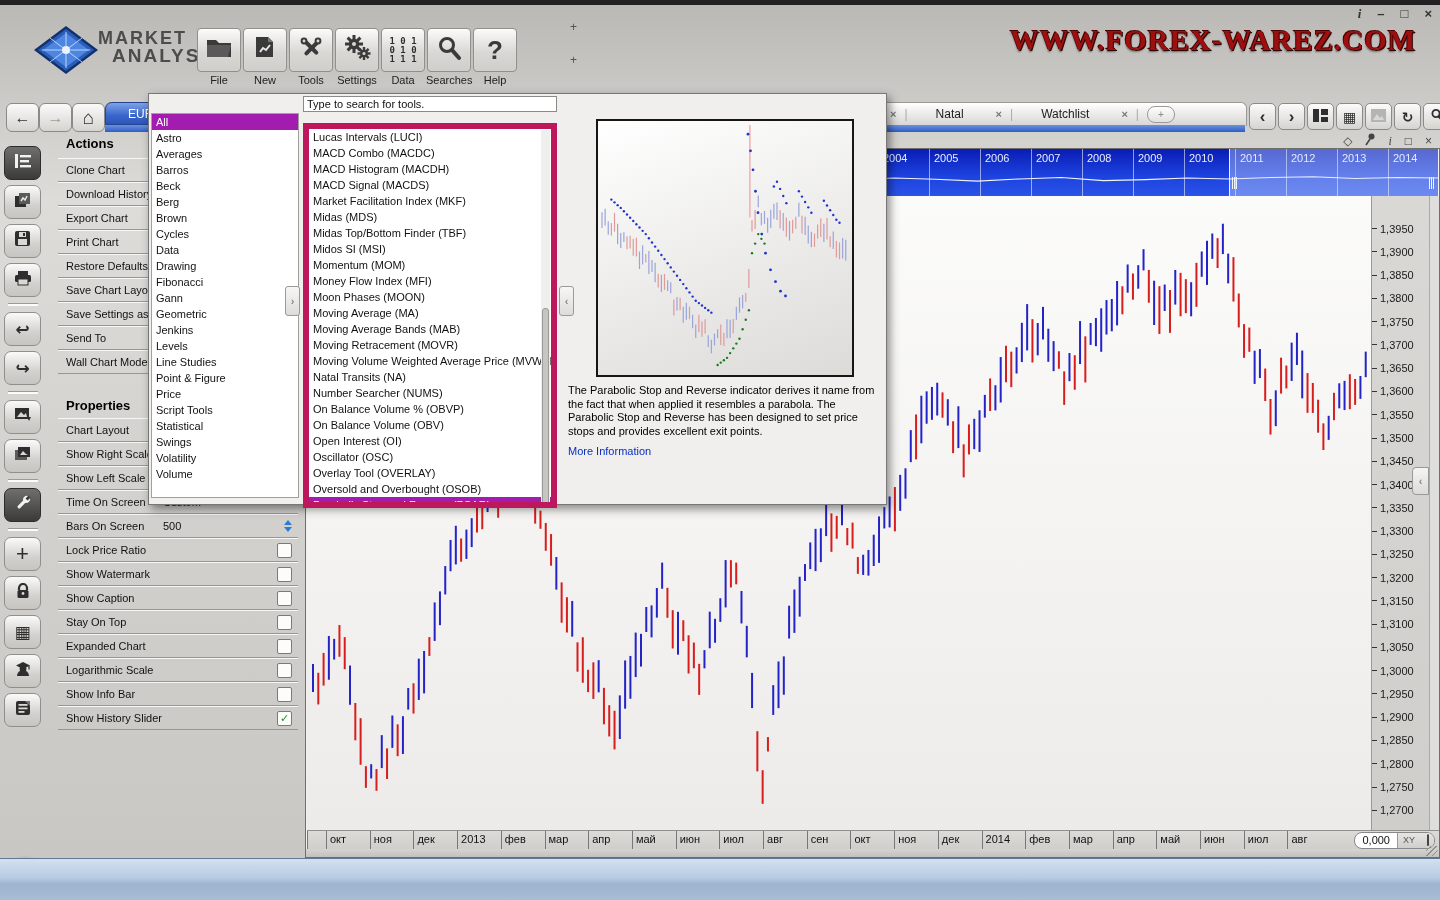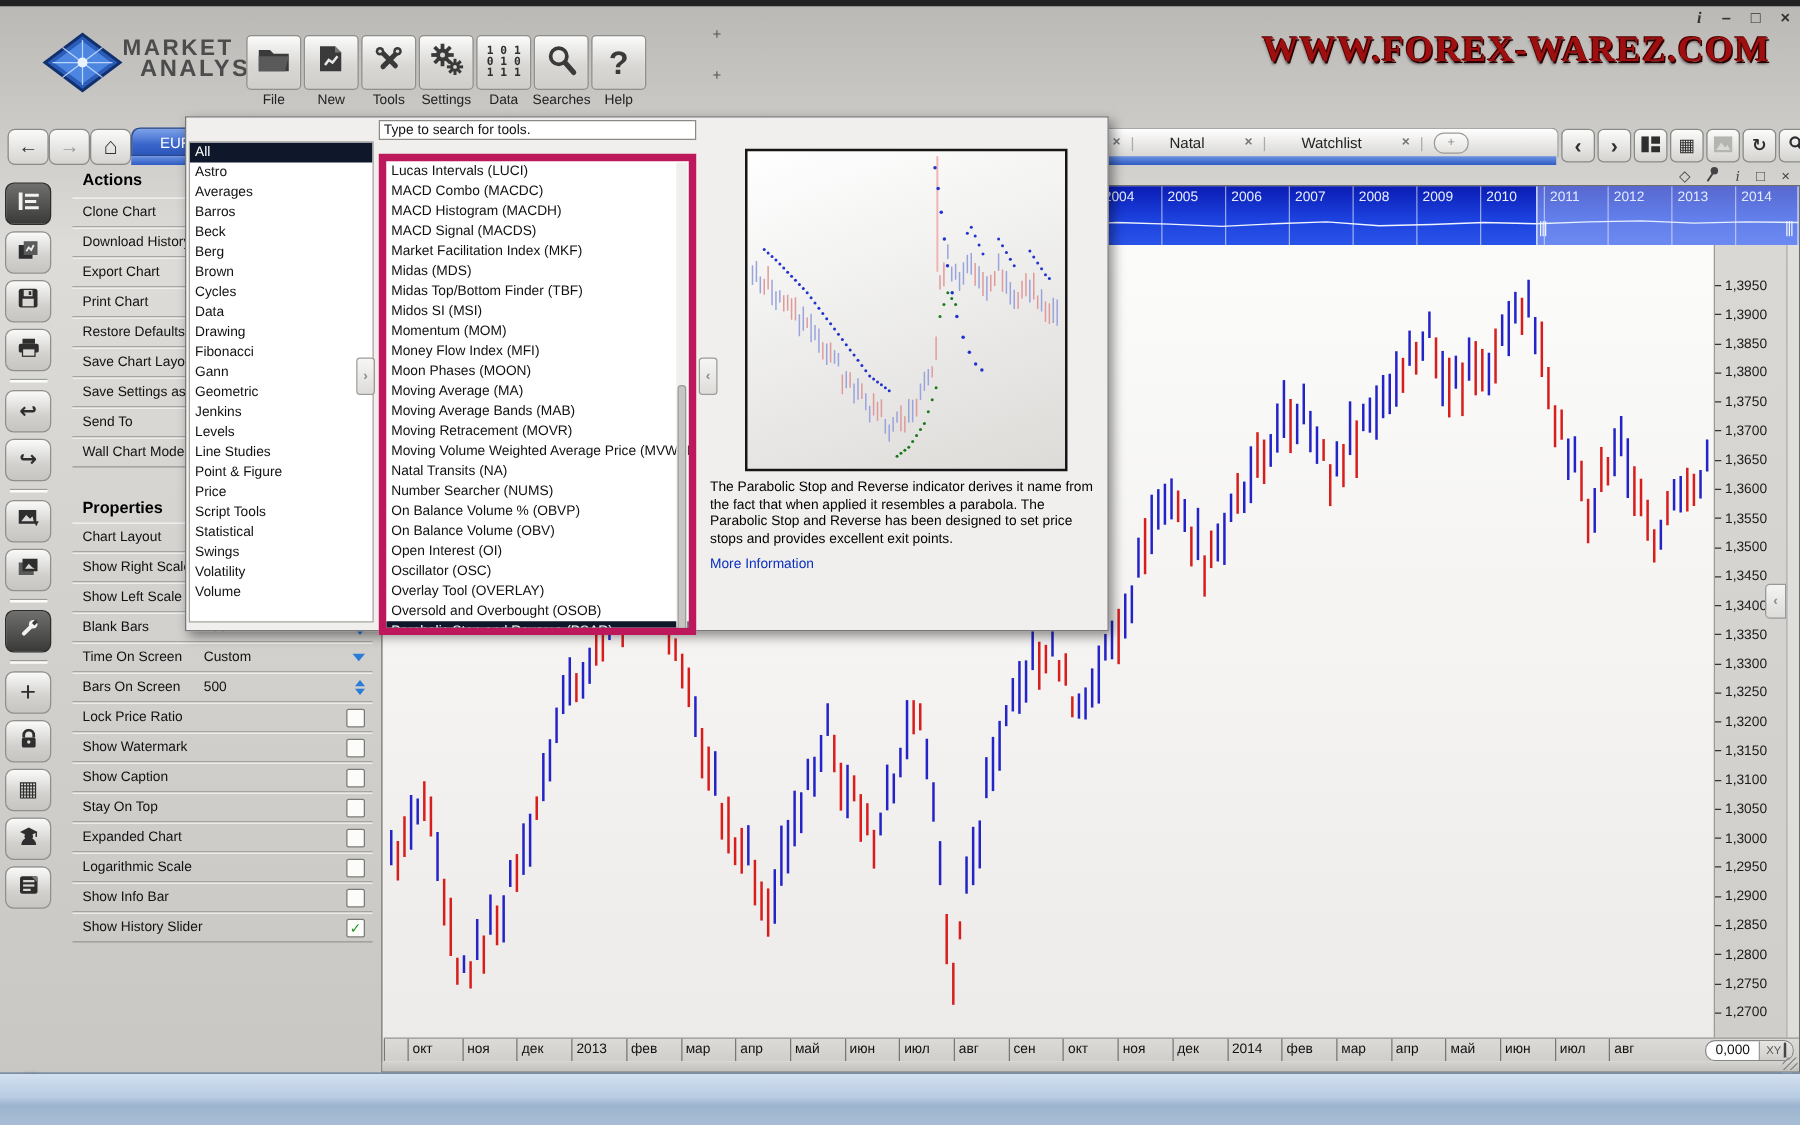--- a/index.html
+++ b/index.html
@@ -68,21 +68,21 @@
      background:linear-gradient(180deg,#f4f4f3,#dcdbd8);display:flex;align-items:center;justify-content:center;
      color:#8a8a87;font-size:11px;font-weight:bold;cursor:pointer}
   #xaxis{left:1px;top:681px;width:1132px;height:19px;background:linear-gradient(180deg,#dcdbd8,#cfcecb);
      border-top:1px solid #8f8f8c;display:flex;box-sizing:border-box;font-size:11px;color:#111}
   .blankcell{flex:0 0 18px;border-left:1px solid #777}
   .xcell{flex:1 1 0;border-left:1px solid #777;padding:2px 0 0 3px;box-sizing:border-box;white-space:nowrap;overflow:hidden}
   #xyslot{flex:0 0 104px;display:flex;align-items:center;justify-content:flex-end;padding-right:4px}
   #xybox{height:15px;border:1px solid #888;border-radius:8px;background:#fff;display:flex;align-items:center;overflow:hidden;cursor:pointer}
   #xybox .v{padding:0 7px;font-size:11px;color:#111}
   #xybox .xy{background:linear-gradient(180deg,#e6e5e2,#cfcecb);border-left:1px solid #999;height:100%;
-     display:flex;align-items:center;padding:0 5px;font-size:9px;color:#555;gap:2px}
+     display:flex;align-items:center;padding:0 5px;font-size:9px;color:#555;gap:12px}
   .locksq{width:6px;height:5px;border:1px solid #444;border-radius:2px 2px 0 0;margin-top:-3px}
   #bstrip{left:0;top:700px;width:1133px;height:8px;background:linear-gradient(180deg,#d5d4d1,#c2c1be)}
   
   .sidebtn{left:4px;width:37px;height:34px;border:1px solid #8f8f8c;border-radius:7px;
      background:linear-gradient(180deg,#fafaf9,#d2d1ce 60%,#c6c5c2);display:flex;align-items:center;justify-content:center;
      color:#2e2e2e;font-size:17px;font-weight:bold;cursor:pointer;box-sizing:border-box}
   .sidebtn.sel{background:linear-gradient(180deg,#6f6f6d,#3a3a38);color:#f2f2f0;border-color:#2c2c2a}
   .sdiv{left:8px;width:30px;height:2px;background:#fbfbfa;border-top:1px solid #9a9a97}
   
   #sidebar{left:46px;top:130px;width:258px;height:688px}
@@ -97,21 +97,21 @@
   .checked .cbbox{color:#1d9420;font-weight:bold}
   .spin{display:flex;flex-direction:column;gap:2px}
   .spin b{width:0;height:0;border-left:4px solid transparent;border-right:4px solid transparent}
   .spin .up{border-bottom:5px solid #2b7cd6}.spin .dn{border-top:5px solid #2b7cd6}
   .ddarr{width:0;height:0;border-left:5px solid transparent;border-right:5px solid transparent;border-top:6px solid #2b7cd6}
   
   #dlg{left:148px;top:93px;width:737px;height:410px;background:#f0efed;border:1px solid #77777a;
      box-shadow:3px 4px 9px rgba(0,0,0,.45);z-index:50}
   #catlist{left:2px;top:19px;width:148px;height:385px;background:#fff;border:1px solid #a0a09d;overflow:hidden;box-sizing:border-box}
   .litem{height:16px;line-height:16px;font-size:11px;color:#111;padding-left:4px;white-space:nowrap;cursor:pointer}
-  .litem.selected{background:#0f172a;color:#fff}
+  .litem.selected{background:#a21caf;color:#fff}
   #searchbox{left:154px;top:2px;width:254px;height:16px;border:1px solid #8a8a87;font-size:11px;color:#111;
      padding:1px 3px;box-sizing:border-box;background:#fff;font-family:inherit}
   #toolslist{left:154px;top:29px;width:254px;height:385px;background:#fff;border:6px solid #be185d;overflow:hidden;box-sizing:border-box;position:absolute}
   #tscroll{right:1px;top:1px;width:9px;height:381px;background:#efefee}
   #tthumb{left:1px;top:178px;width:7px;height:200px;background:#c6c5c2;border:1px solid #9a9a97;border-radius:3px;box-sizing:border-box}
   .expbtn{width:13px;height:28px;border:1px solid #9a9a97;background:linear-gradient(180deg,#f6f6f5,#dddcd9);
      display:flex;align-items:center;justify-content:center;color:#8a8a87;font-size:11px;font-weight:bold;cursor:pointer;border-radius:3px}
   #previewbox{left:447px;top:25px;width:254px;height:254px;background:linear-gradient(160deg,#ffffff,#dcdbd8);border:2px solid #161616}
   #desc{left:419px;top:290px;width:308px;font-size:11px;line-height:13.5px;color:#000}
   #morelink{left:419px;top:351px;font-size:11px;color:#0a2fbe;cursor:pointer}
@@ -870,32 +870,20 @@
       <div class="srow ctl-none">
         <span>Show Right Scale</span>
         <span class="val"></span>
 
       </div>
       <div class="srow ctl-none">
         <span>Show Left Scale</span>
         <span class="val"></span>
 
       </div>
-      <div class="srow ctl-spinner">
-        <span>Blank Bars</span>
-        <span class="val">100</span>
-
-        <span class="ctl sp">
-          <span class="spin">
-            <b class="up"></b>
-            <b class="dn"></b>
-          </span>
-        </span>
-
-      </div>
       <div class="srow ctl-dropdown">
         <span>Time On Screen</span>
         <span class="val">Custom</span>
 
         <span class="ctl dd">
           <span class="ddarr"></span>
         </span>
       </div>
       <div class="srow ctl-spinner">
         <span>Bars On Screen</span>

